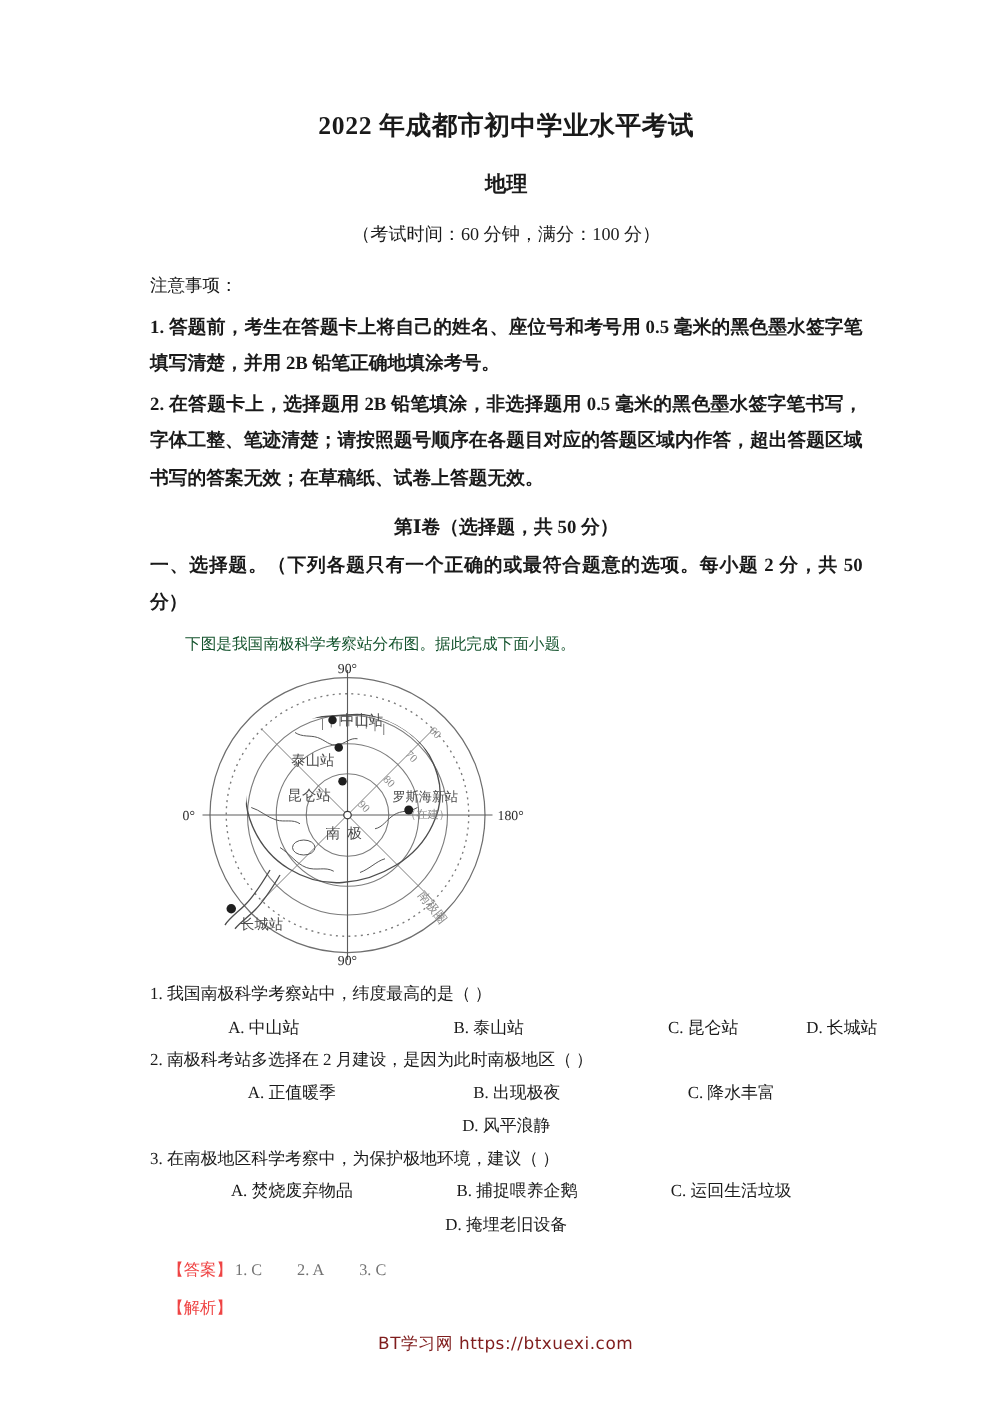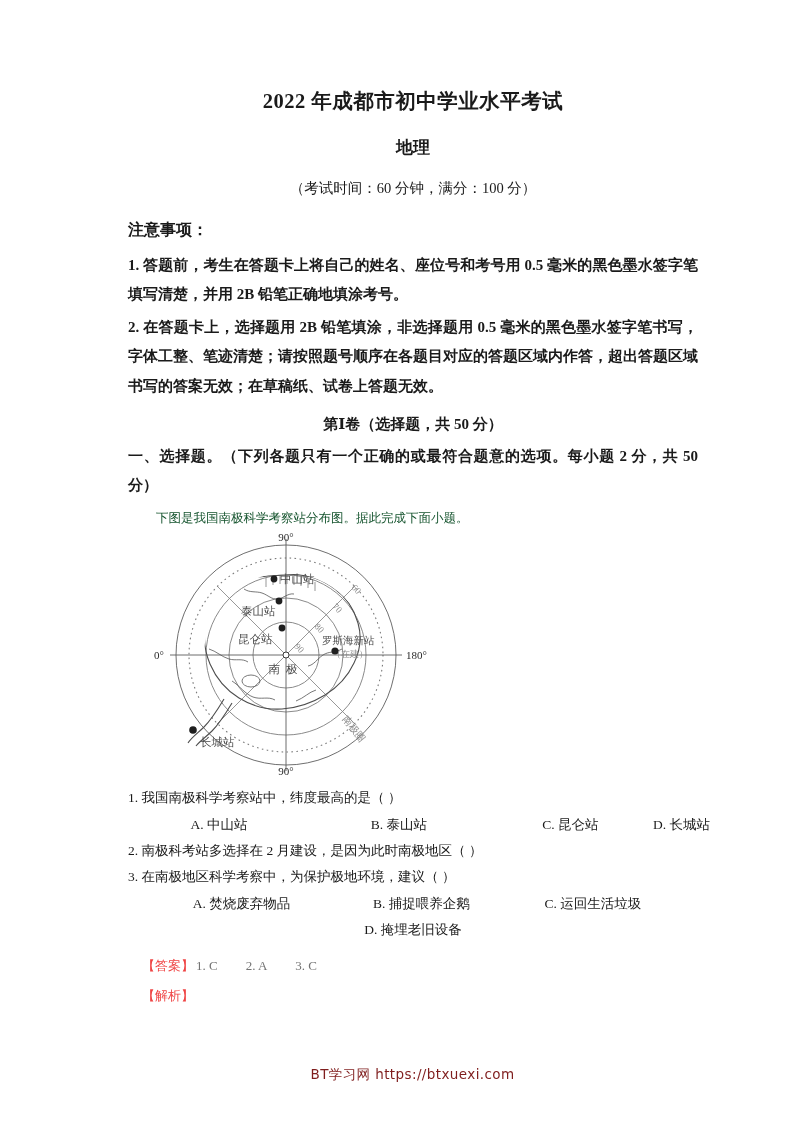--- a/index.html
+++ b/index.html
@@ -10,21 +10,21 @@
   body {
     width: 793px;
     height: 1122px;
     position: relative;
     font-family: "Liberation Serif", "DejaVu Serif", serif;
     color: #1a1a1a;
     overflow: hidden;
   }
   .page {
     position: absolute;
-    left: 16px; top: 0;
+    left: 8px; top: 0;
     width: 661px;
     height: 1122px;
   }
   .content {
     position: absolute;
     left: 112px;
     top: 88px;
     width: 570px;
   }
 
@@ -46,22 +46,22 @@
   }
   .doc-timing {
     text-align: center;
     font-size: 14.5px;
     margin: 0 0 22px 0;
     line-height: 1.3;
   }
 
   
   .notice-title {
-    font-size: 16px;
-    font-weight: bold;
+    font-size: 14px;
+    font-weight: normal;
     margin: 0 0 10px 0;
   }
   .notice-item {
     font-size: 15px;
     font-weight: bold;
     line-height: 1.95;
     margin: 0 0 4px 0;
     text-align: justify;
   }
 
@@ -273,20 +273,23 @@
         <text class="map-faint" x="186" y="126" text-anchor="start">（在建）</text>
       </svg>
     </div>
 
     <p class="question">1. 我国南极科学考察站中，纬度最高的是（    ）</p>
     <p class="options">
       <span class="opt opt-a">A. 中山站</span><span class="opt opt-b">B. 泰山站</span><span class="opt opt-c">C. 昆仑站</span><span class="opt opt-d">D. 长城站</span>
     </p>
 
     <p class="question">2. 南极科考站多选择在 2 月建设，是因为此时南极地区（    ）</p>
+    <p class="options opt-wrap">
+      <span class="opt opt-a">A. 正值暖季</span><span class="opt opt-b">B. 出现极夜</span><span class="opt opt-c">C. 降水丰富</span><span class="opt opt-d">D. 风平浪静</span>
+    </p>
 
     <p class="question">3. 在南极地区科学考察中，为保护极地环境，建议（    ）</p>
     <p class="options opt-wrap">
       <span class="opt opt-a">A. 焚烧废弃物品</span><span class="opt opt-b">B. 捕捉喂养企鹅</span><span class="opt opt-c">C. 运回生活垃圾</span><span class="opt opt-d">D. 掩埋老旧设备</span>
     </p>
 
     <p class="ans-line">
       <span class="tag">【答案】</span><span class="ans-val">1. C</span><span class="ans-gap"></span><span class="ans-val">2. A</span><span class="ans-gap"></span><span class="ans-val">3. C</span>
     </p>
     <p class="ana-line">

